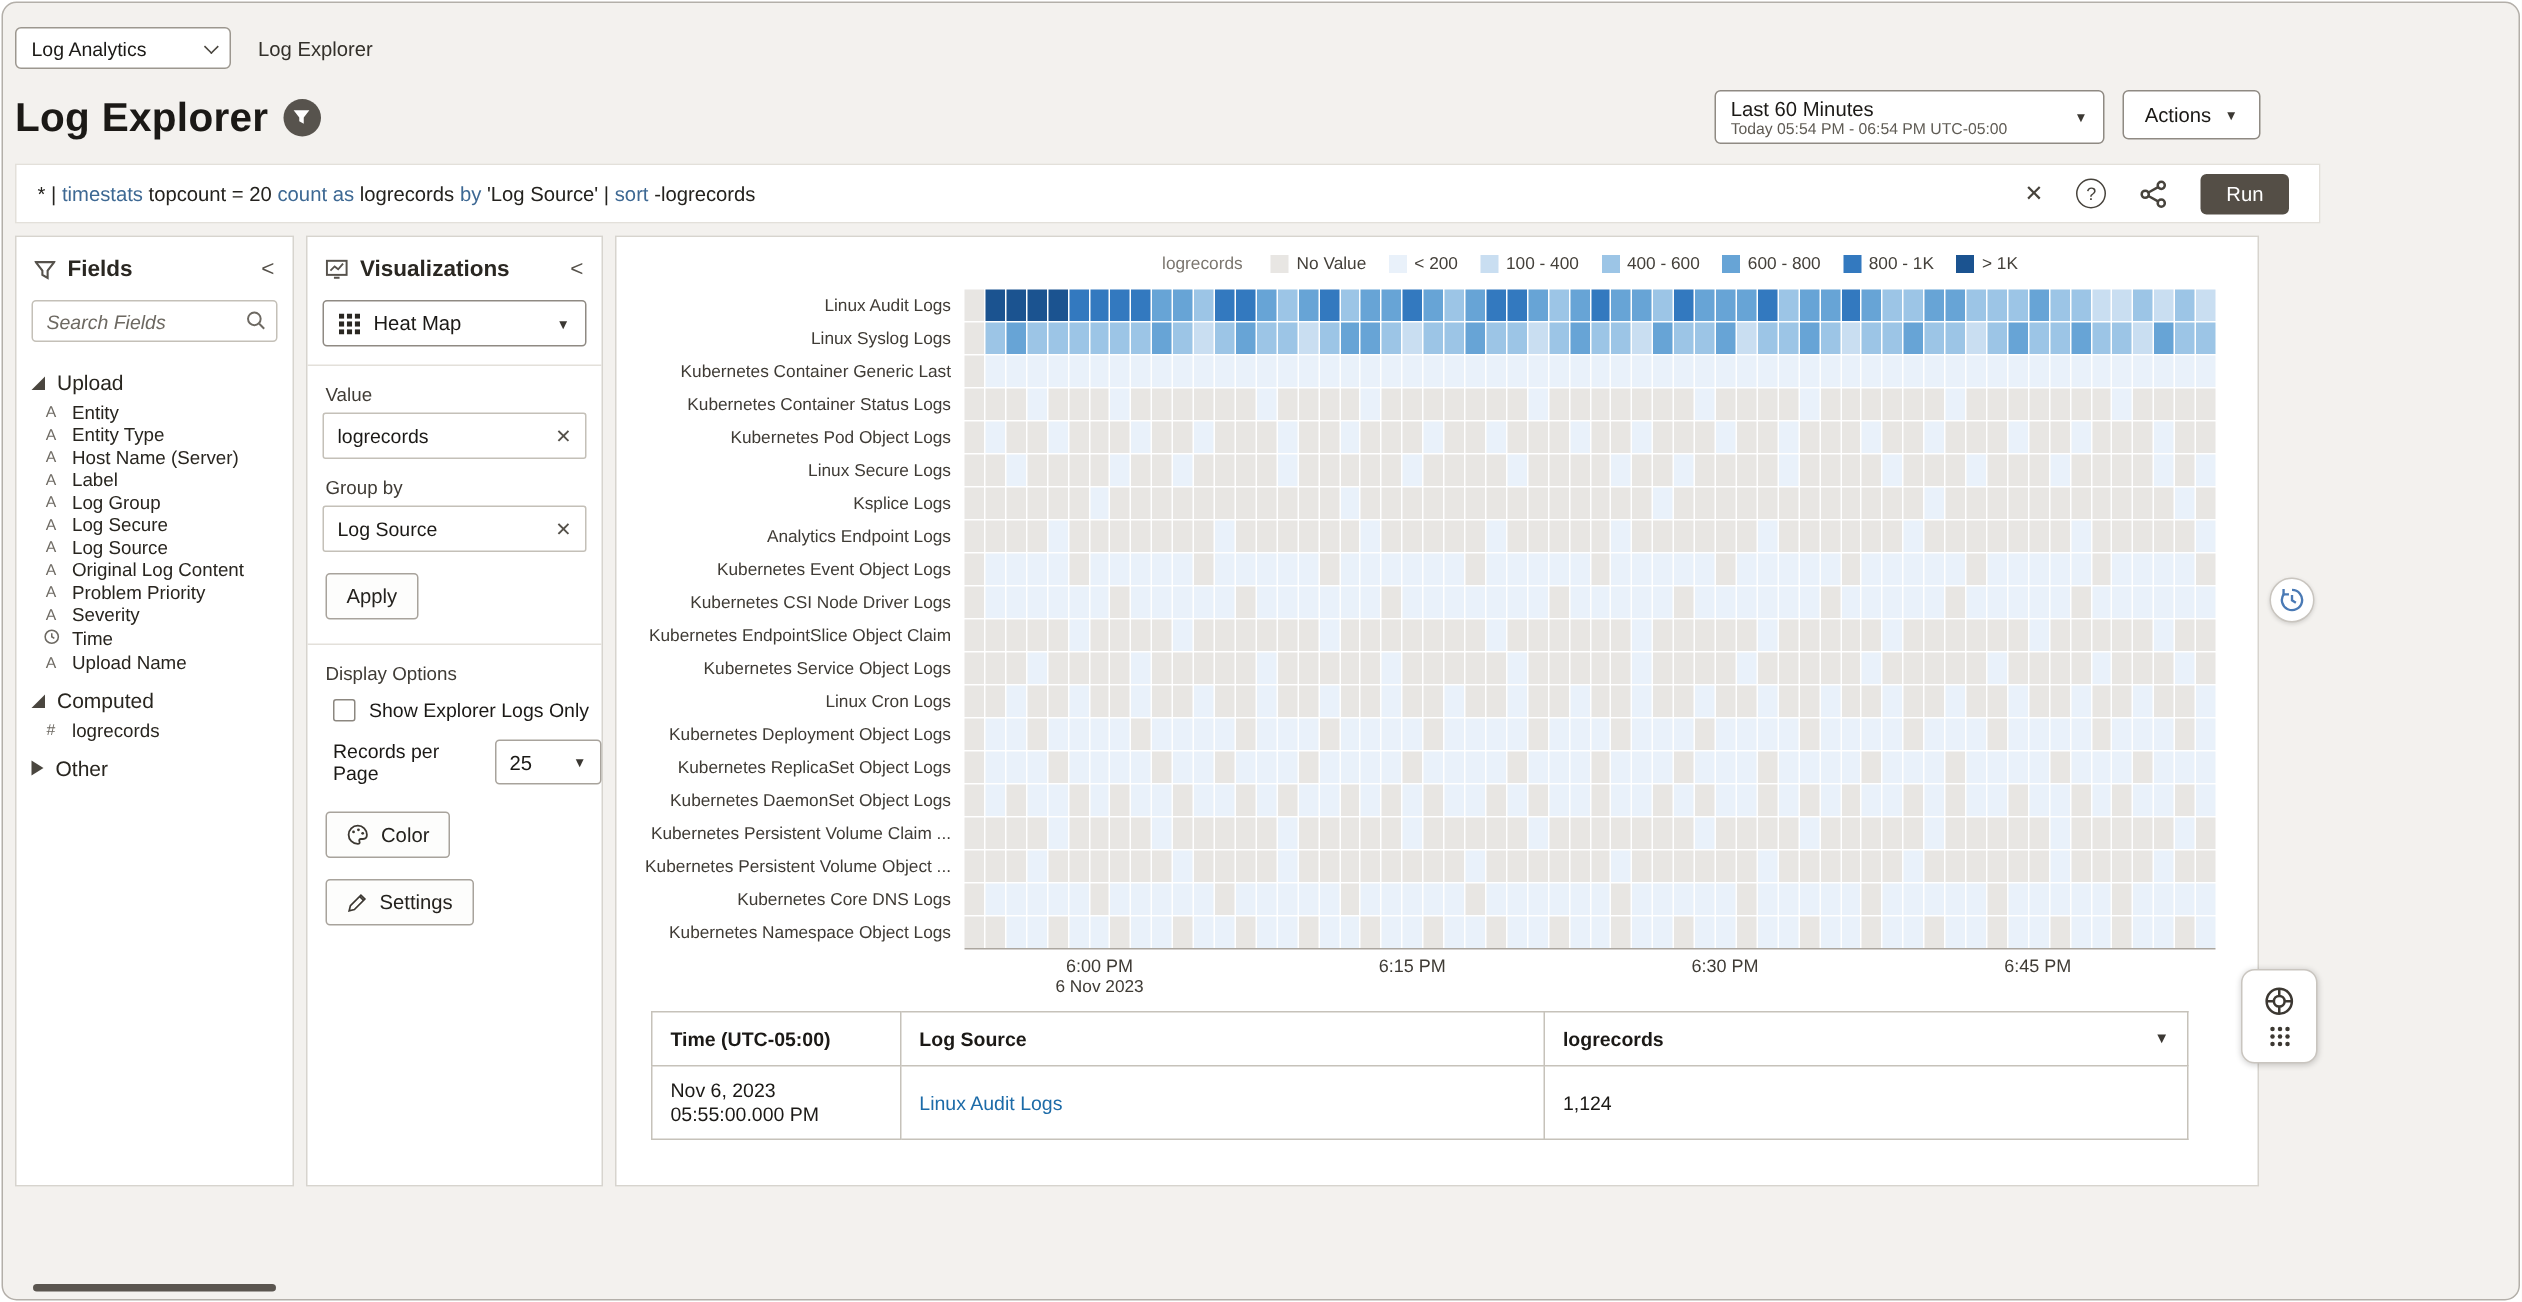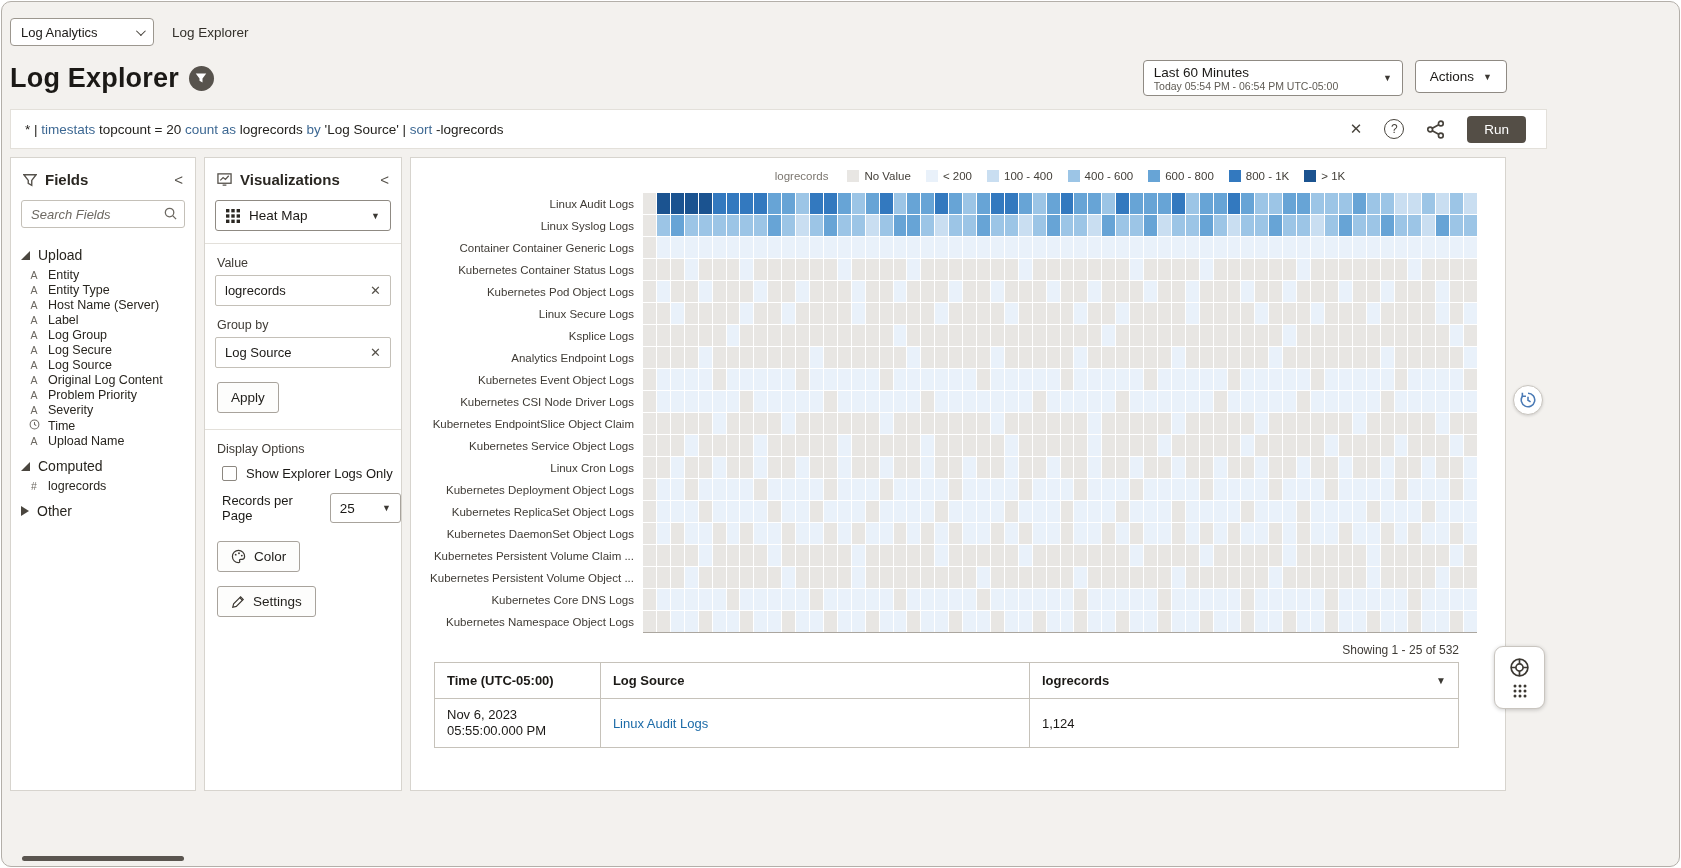--- a/index.html
+++ b/index.html
@@ -339,21 +339,21 @@
             <span class="legend-item">
               <span class="swatch" style="background-color: rgb(27, 83, 144);"></span>
               <span>&gt; 1K</span>
             </span>
           </span>
       </div>
       <div class="hm-wrap">
         <div class="hm-labels" id="hm-labels">
             <div>Linux Audit Logs</div>
             <div>Linux Syslog Logs</div>
-            <div>Container Container Generic Logs</div>
+            <div>Kubernetes Container Generic Last</div>
             <div>Kubernetes Container Status Logs</div>
             <div>Kubernetes Pod Object Logs</div>
             <div>Linux Secure Logs</div>
             <div>Ksplice Logs</div>
             <div>Analytics Endpoint Logs</div>
             <div>Kubernetes Event Object Logs</div>
             <div>Kubernetes CSI Node Driver Logs</div>
             <div>Kubernetes EndpointSlice Object Claim</div>
             <div>Kubernetes Service Object Logs</div>
             <div>Linux Cron Logs</div>
@@ -1561,21 +1561,35 @@
             <div class="hm-cell" style="background-color: rgb(232, 230, 227);"></div>
             <div class="hm-cell" style="background-color: rgb(233, 241, 250);"></div>
             <div class="hm-cell" style="background-color: rgb(233, 241, 250);"></div>
             <div class="hm-cell" style="background-color: rgb(232, 230, 227);"></div>
             <div class="hm-cell" style="background-color: rgb(233, 241, 250);"></div>
             <div class="hm-cell" style="background-color: rgb(233, 241, 250);"></div>
             <div class="hm-cell" style="background-color: rgb(232, 230, 227);"></div>
             <div class="hm-cell" style="background-color: rgb(233, 241, 250);"></div>
           </div>
       </div>
-      <div class="showing">Showing 1 - 25 of 532</div>
+      <div class="hm-ticks" id="hm-ticks">
+          <div class="hm-tick" style="left: 10.8%;">
+            <div>6:00 PM</div>
+            <div class="sub">6 Nov 2023</div>
+          </div>
+          <div class="hm-tick" style="left: 35.8%;">
+            <div>6:15 PM</div>
+          </div>
+          <div class="hm-tick" style="left: 60.8%;">
+            <div>6:30 PM</div>
+          </div>
+          <div class="hm-tick" style="left: 85.8%;">
+            <div>6:45 PM</div>
+          </div>
+        </div>
       <table class="result-table">
         <thead>
             <tr id="tbl-head">
               <th style="width: 16.2%;">
                 <div class="th-flex">
                   <span>Time (UTC-05:00)</span>
                 </div>
               </th>
               <th>
                 <div class="th-flex">

